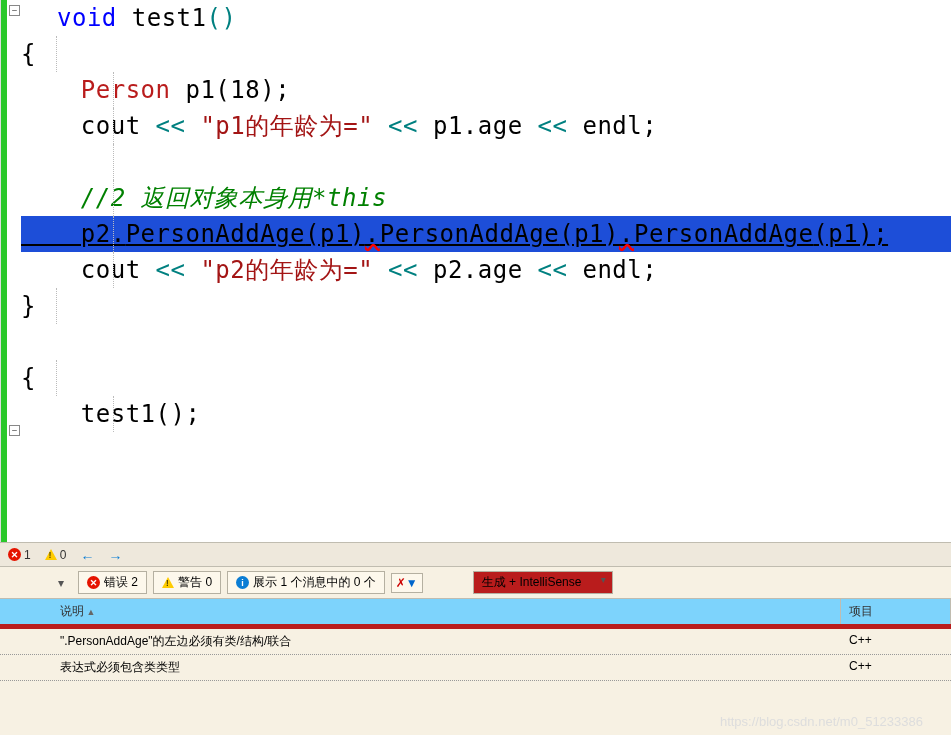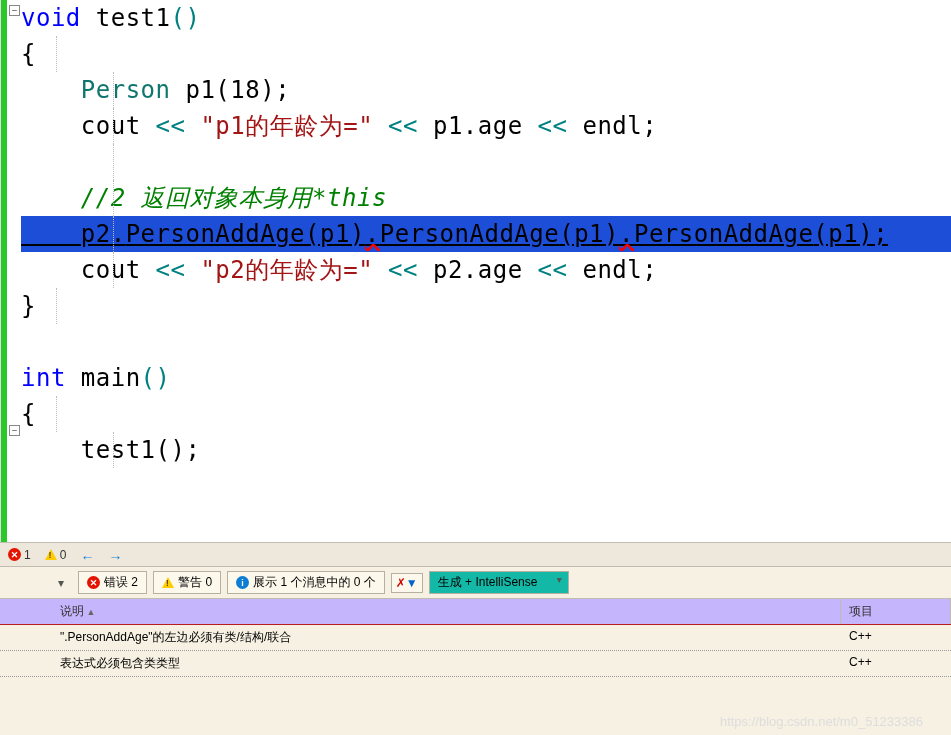--- a/index.html
+++ b/index.html
@@ -10,46 +10,46 @@
     .margin-bar { position: absolute; left: 0; top: 0; bottom: 0; width: 6px; background: #2ac82a; }
     .fold-toggle { position: absolute; left: 8px; width: 11px; height: 11px; border: 1px solid #888; background: #fff; font-size: 9px; line-height: 9px; text-align: center; color: #555; cursor: pointer; }
     .code-lines { flex: 1; padding-left: 0; }
     .line { height: 36px; line-height: 36px; white-space: pre; font-family: "NSimSun","SimSun","Consolas",monospace; font-size: 24px; letter-spacing: 0.5px; }
     .line.highlight { background: #1d4ed8; text-decoration: underline; }
     .guide { position: relative; }
     .guide::before { content: ""; position: absolute; left: 35px; top: 0; bottom: 0; border-left: 1px dotted #bbb; }
     .guide2::before { content: ""; position: absolute; left: 92px; top: 0; bottom: 0; border-left: 1px dotted #bbb; }
     .guide2 { position: relative; }
     
-    .kw { color: #0000ff; }
-    .type { color: #0f766e; }
+    .kw { color: #0000ff; margin-left: 36px; }
+    .type { color: #b91c1c; }
     .str { color: #a31515; }
     .op { color: #008080; }
     .cmt { color: #008000; font-style: italic; }
     .err { text-decoration: underline wavy #ff0000; }
     
     .statusbar { height: 24px; background: #eee8dc; border-top: 1px solid #c0bcb0; display: flex; align-items: center; padding: 0 8px; gap: 14px; font-size: 12px; font-family: "Segoe UI", sans-serif; color: #333; }
     .statusbar .item { display:inline-flex; align-items:center; gap:3px; }
     .icon-circle { width:13px; height:13px; border-radius:50%; display:inline-flex; align-items:center; justify-content:center; color:#fff; font-size:9px; font-weight:bold; }
     .icon-err { background:#e51400; }
     .icon-warn { width:0; height:0; border-left:6px solid transparent; border-right:6px solid transparent; border-bottom:11px solid #ffcc00; position:relative; }
     .icon-warn::after { content:"!"; position:absolute; left:-2px; top:1px; font-size:9px; color:#000; }
     .navarrow { color:#0b7dd4; font-size:14px; }
     
     .errorlist { height: 169px; background: #f7f1e3; border-top: 1px solid #c0bcb0; font-family: "Microsoft YaHei", sans-serif; font-size: 12px; }
     .toolbar { height: 32px; display:flex; align-items:center; padding: 0 8px 0 50px; gap: 6px; border-bottom: 1px solid #c0bcb0; }
     .tbitem { display:inline-flex; align-items:center; gap:4px; padding: 2px 8px; border: 1px solid #b5b0a1; background: #fdf8ec; }
     .tbitem.plain { border:none; background:none; }
     .icon-info { background:#0b7dd4; }
     .filterbtn { border:1px solid #b5b0a1; padding:2px 4px; background:#fdf8ec; position:relative; }
-    .combo { border:1px solid #b5b0a1; padding: 2px 24px 2px 8px; background:#14b8a6; position:relative; min-width:140px; }
+    .combo { border:1px solid #b5b0a1; padding: 2px 24px 2px 8px; background:#b91c1c; position:relative; min-width:140px;margin-left:44px; }
     .combo::after { content:"▾"; position:absolute; right:6px; color:#555; font-size:10px; }
     
     .table { width: 100%; }
-    .thead { display:flex; background:#c4b5fd; border-bottom:1px solid #b91c1c; }
+    .thead { display:flex; background:#7dd3fc; border-bottom:5px solid #b91c1c; }
     .th { padding: 4px 8px; border-right:1px solid #c0bcb0; font-weight:normal; color:#333; }
     .th.desc { flex:1; padding-left: 60px; }
     .th.proj { width: 110px; }
     .sort::after { content:" ▲"; font-size:9px; color:#666; }
     .trow { display:flex; border-bottom:1px dotted #999; }
     .td { padding: 4px 8px; }
     .td.desc { flex:1; padding-left: 60px; }
     .td.proj { width:110px; }
     
     .watermark { position:absolute; bottom:6px; right:28px; font-size:13px; color:#ddd; font-family:Arial; }
@@ -67,21 +67,20 @@
     <div class="line"><span class="kw">void</span><span> test1</span><span class="op">()</span></div>
     <div class="line guide"><span>{</span></div>
     <div class="line guide guide2"><span class="type">    Person</span><span> p1(18);</span></div>
     <div class="line guide guide2"><span>    cout </span><span class="op">&lt;&lt;</span><span class="str"> "p1的年龄为=" </span><span class="op">&lt;&lt;</span><span> p1.age </span><span class="op">&lt;&lt;</span><span> endl;</span></div>
     <div class="line guide guide2"><span> </span></div>
     <div class="line guide guide2"><span class="cmt">    //2 返回对象本身用*this</span></div>
     <div class="line guide guide2 highlight"><span>    p2.</span><span>PersonAddAge</span><span>(p1)</span><span class="err">.</span><span>PersonAddAge</span><span>(p1)</span><span class="err">.</span><span>PersonAddAge</span><span>(p1);</span></div>
     <div class="line guide guide2"><span>    cout </span><span class="op">&lt;&lt;</span><span class="str"> "p2的年龄为=" </span><span class="op">&lt;&lt;</span><span> p2.age </span><span class="op">&lt;&lt;</span><span> endl;</span></div>
     <div class="line guide"><span>}</span></div>
     <div class="line"><span> </span></div>
-    <div class="line"><span class="kw">int</span><span> main</span><span class="op">()</span></div>
     <div class="line guide"><span>{</span></div>
     <div class="line guide guide2"><span>    test1();</span></div>
   </div>
 </div>
 
 <div class="statusbar">
   <span class="item">
       <span class="icon-circle icon-err">✕</span>
       <span>1</span>
     </span>

